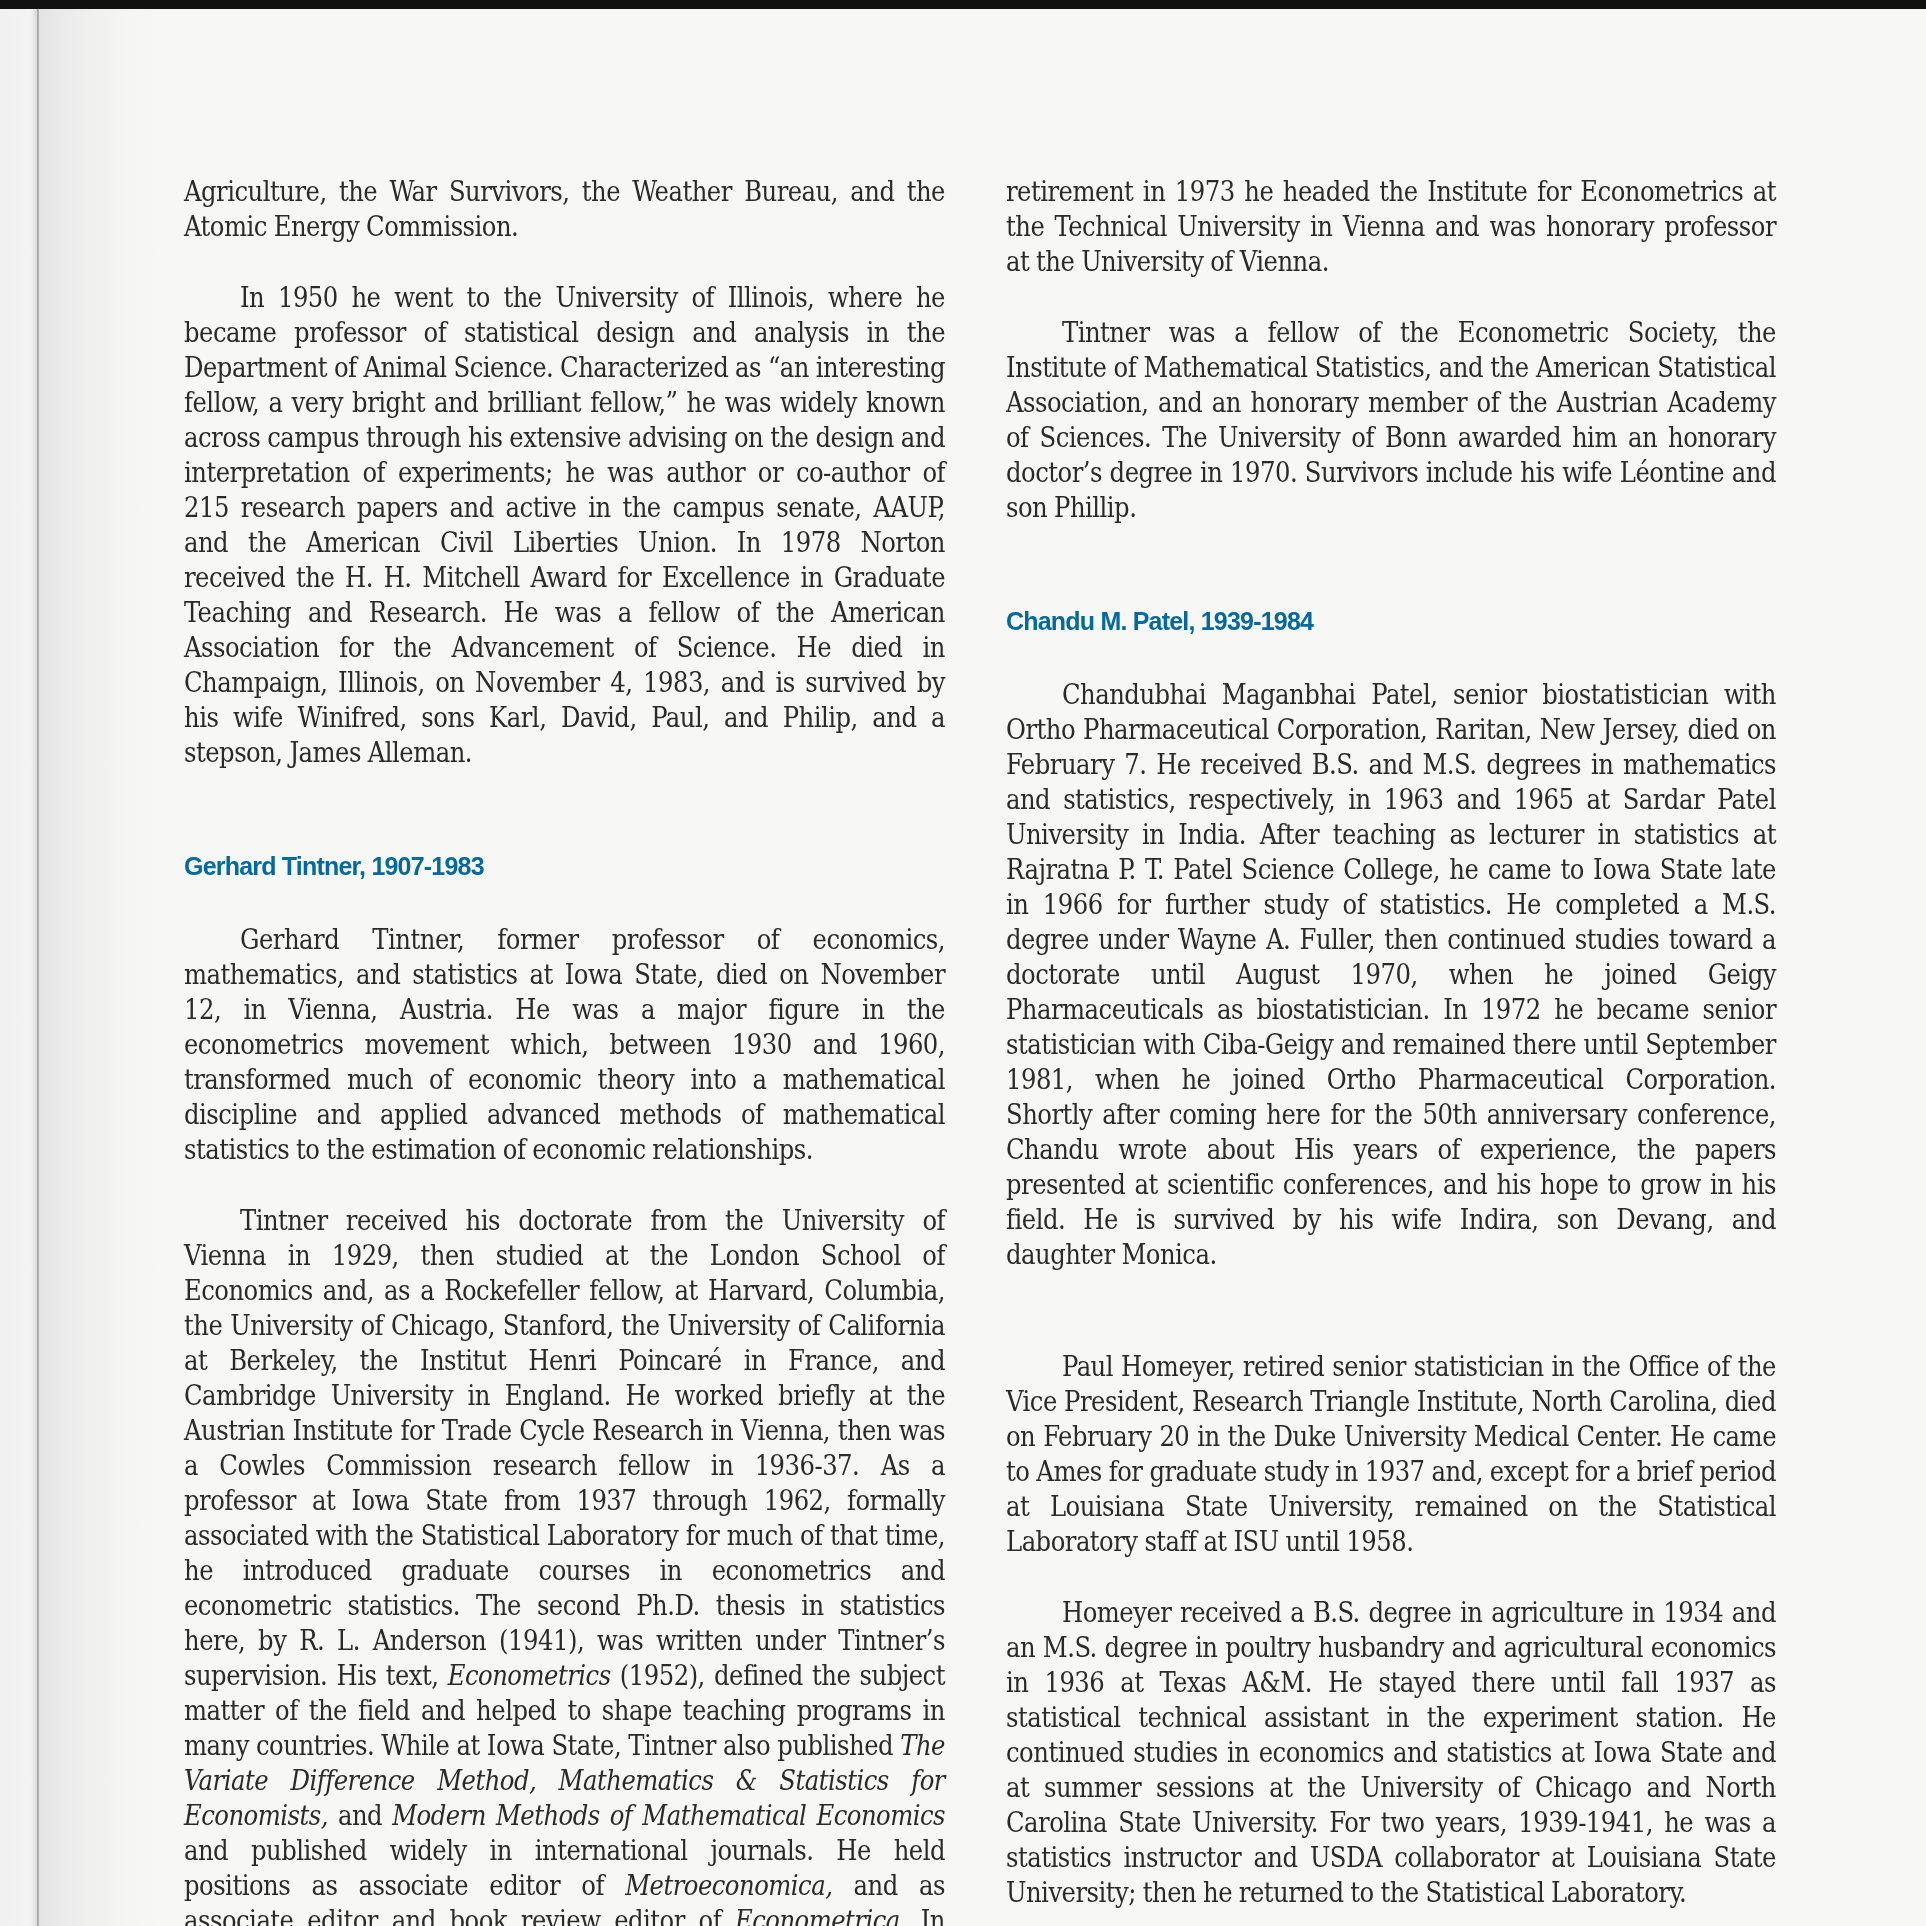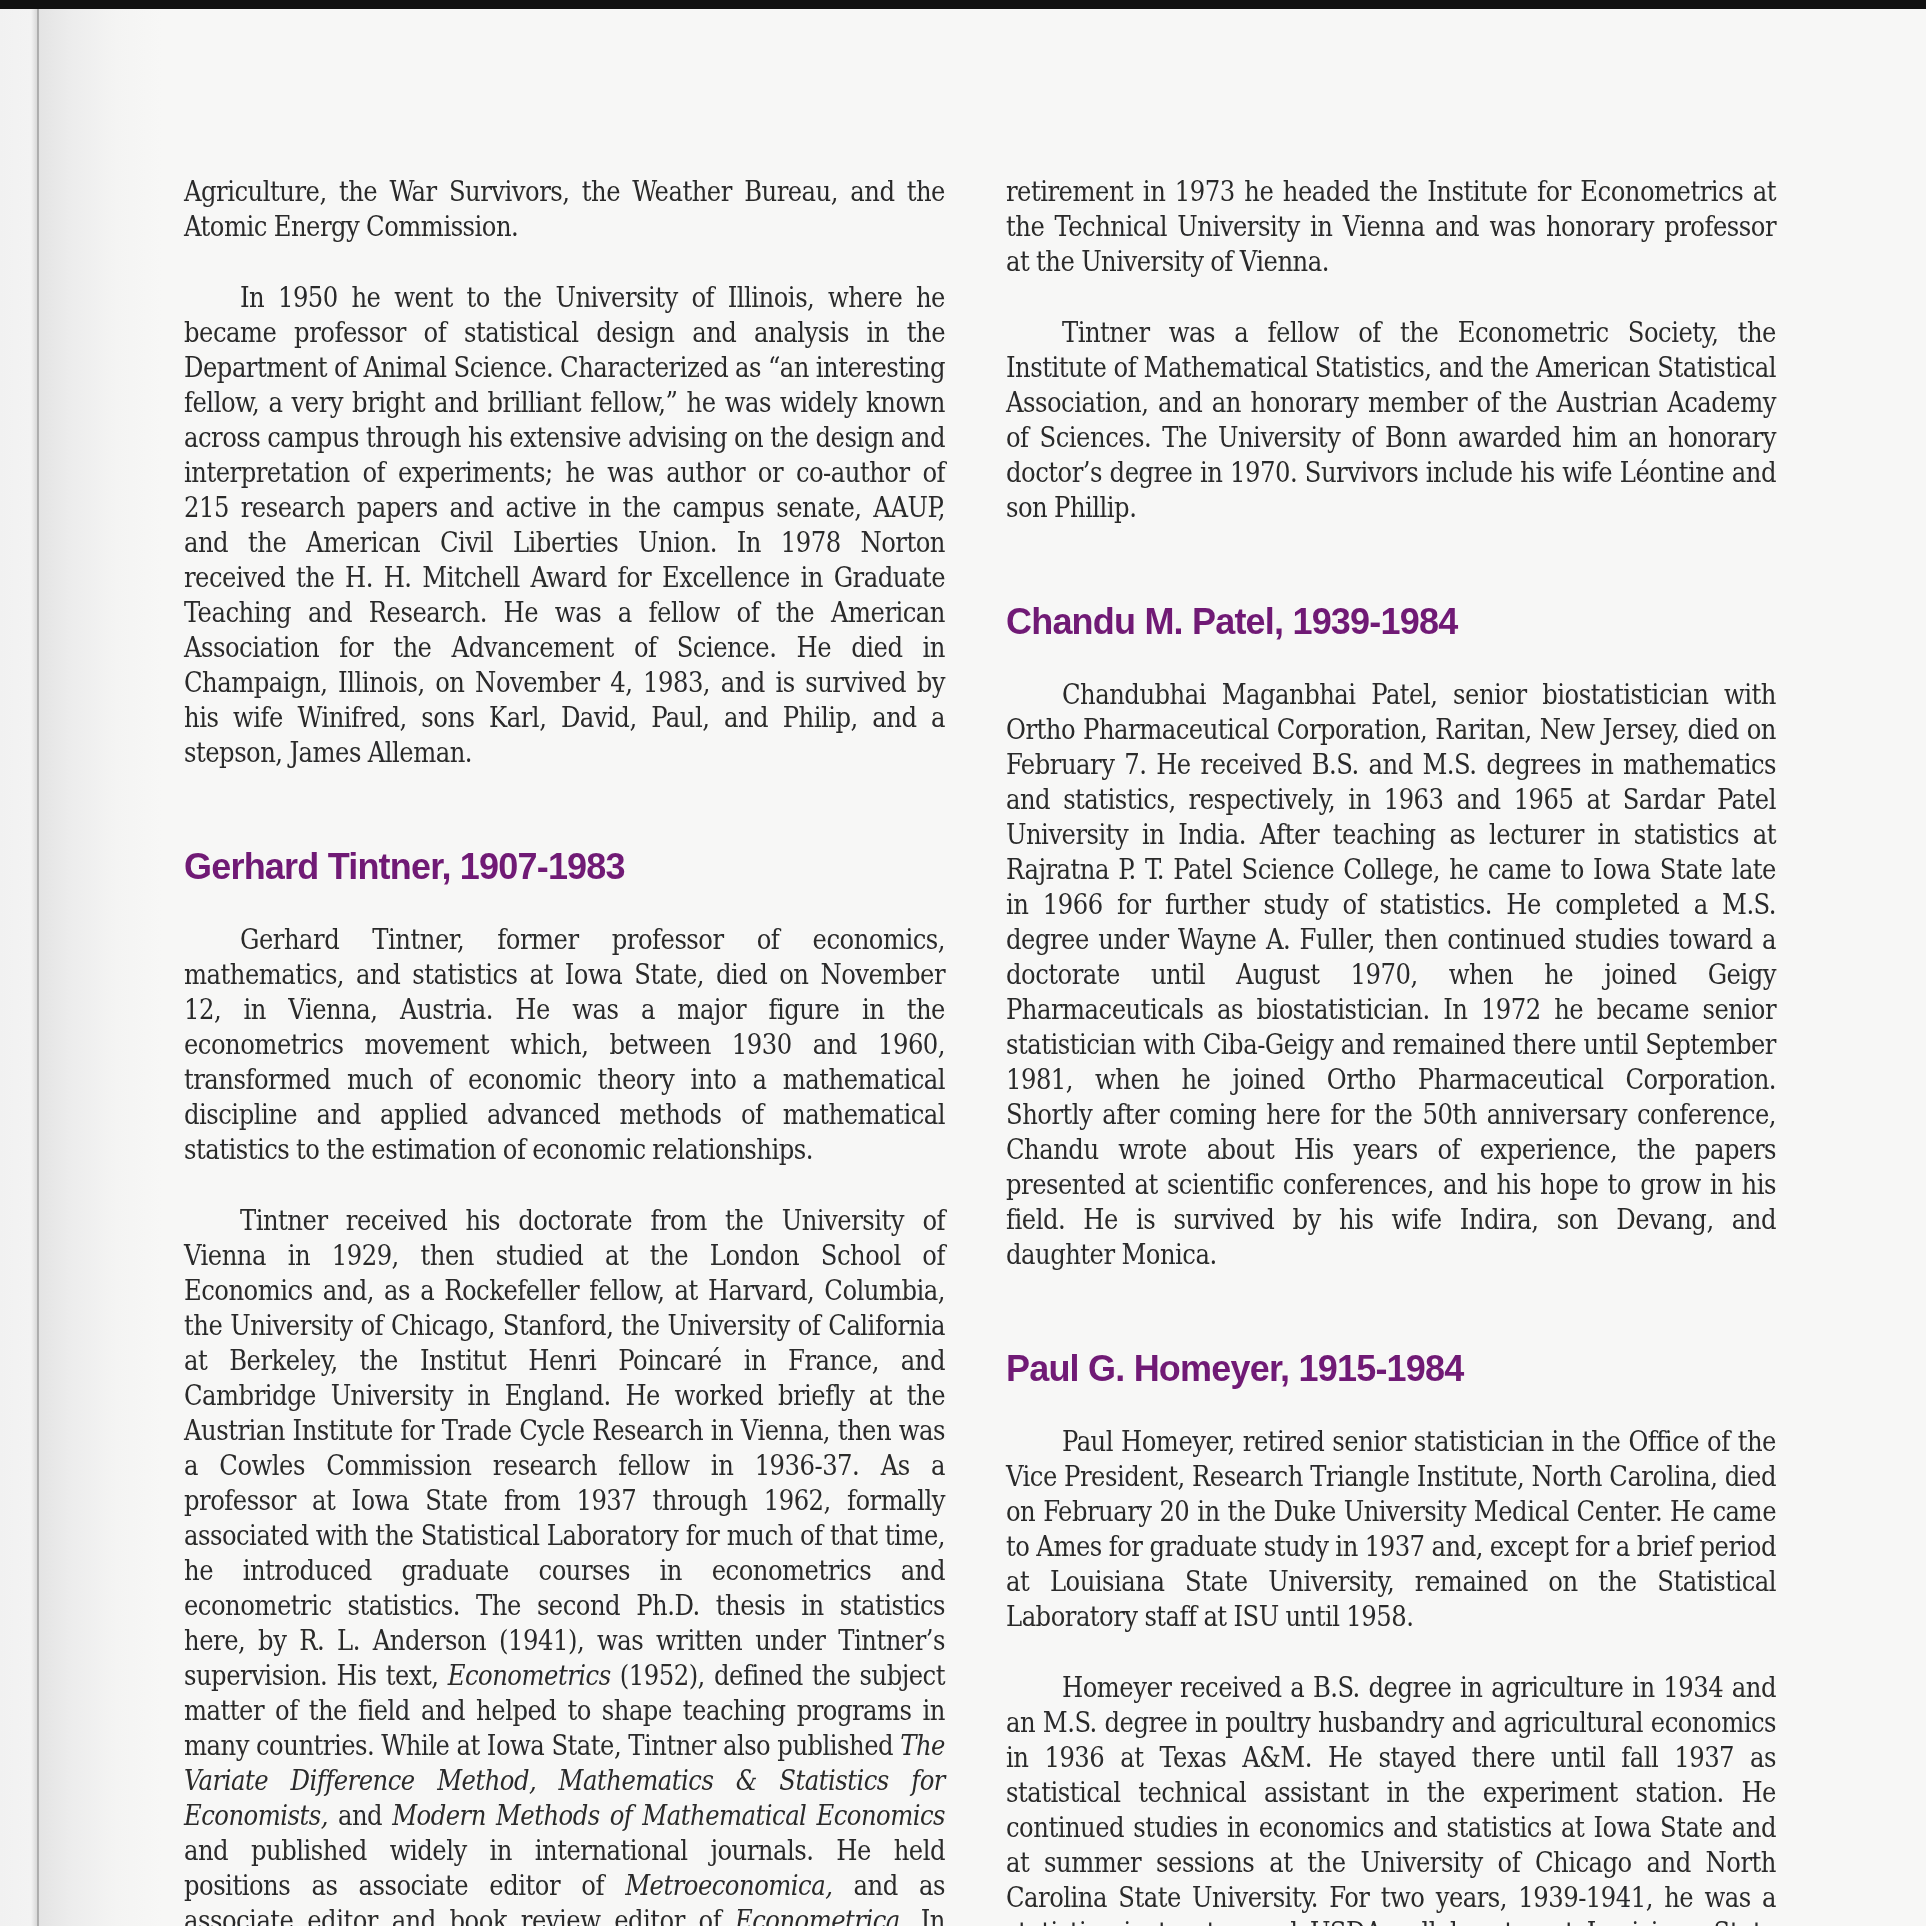--- a/index.html
+++ b/index.html
@@ -20,21 +20,21 @@
   .col-right { left: 1006px; width: 770px; }
   p.body {
     margin: 0; font-size: 27px; line-height: 35px; text-align: justify;
     text-indent: 0; hyphens: manual; letter-spacing: -0.5px; word-spacing: -0.4px;
     font-stretch: condensed;
   }
   p.body.indent { text-indent: 56px; margin-top: 36px; }
   p.body.gap-before { margin-top: 10.8px; }
   h2.obit-heading {
     margin: 0; font-family: "Liberation Sans", "DejaVu Sans", sans-serif;
-    font-weight: bold; font-size: 36px; letter-spacing: -0.8px; color: #701a75;
+    font-weight: bold; font-size: 25px; letter-spacing: -0.8px; color: #0369a1;
     line-height: 39px;
   }
   .section { }
   .section + .section { margin-top: 77px; }
   .heading-wrap { margin-bottom: 16px; }
   em { }
 </style>
 </head>
 <body>
 
@@ -67,21 +67,18 @@
   </div>
 
   <div class="section">
     <div class="heading-wrap">
       <h2 class="obit-heading">Chandu M. Patel, 1939-1984</h2>
     </div>
     <p class="body indent">Chandubhai Maganbhai Patel, senior biostatisti­cian with Ortho Pharmaceutical Corporation, Rari­tan, New Jersey, died on February 7. He received B.S. and M.S. degrees in mathematics and statistics, respectively, in 1963 and 1965 at Sardar Patel Univer­sity in India. After teaching as lecturer in statistics at Rajratna P. T. Patel Science College, he came to Iowa State late in 1966 for further study of statistics. He completed a M.S. degree under Wayne A. Fuller, then continued studies toward a doctorate until August 1970, when he joined Geigy Pharmaceuticals as bio­statistician. In 1972 he became senior statistician with Ciba-Geigy and remained there until September 1981, when he joined Ortho Pharmaceutical Corpora­tion. Shortly after coming here for the 50th anniver­sary conference, Chandu wrote about His years of experience, the papers presented at scientific confer­ences, and his hope to grow in his field. He is survived by his wife Indira, son Devang, and daughter Monica.</p>
   </div>
 
   <div class="section">
-    <div class="heading-wrap">
-      <h2 class="obit-heading">Paul G. Homeyer, 1915-1984</h2>
-    </div>
     <p class="body indent">Paul Homeyer, retired senior statistician in the Office of the Vice President, Research Triangle Insti­tute, North Carolina, died on February 20 in the Duke University Medical Center. He came to Ames for graduate study in 1937 and, except for a brief period at Louisiana State University, remained on the Statis­tical Laboratory staff at ISU until 1958.</p>
     <p class="body indent">Homeyer received a B.S. degree in agriculture in 1934 and an M.S. degree in poultry husbandry and agricultural economics in 1936 at Texas A&amp;M. He stayed there until fall 1937 as statistical technical assistant in the experiment station. He continued studies in economics and statistics at Iowa State and at summer sessions at the University of Chicago and North Carolina State University. For two years, 1939-1941, he was a statistics instructor and USDA col­laborator at Louisiana State University; then he returned to the Statistical Laboratory.</p>
     <p class="body indent gap-before">Homeyer’s interest in the basic ideas of statistics and the application of statistical methods to research problems in the biological and agricultural sciences shaped his activities for the rest of his life. He carried on a massive program of statistical consulting here with faculty and students in agriculture and biology, which resulted in a large number of joint publications.</p>
   </div>
 </div>
 
 
 </body></html>

